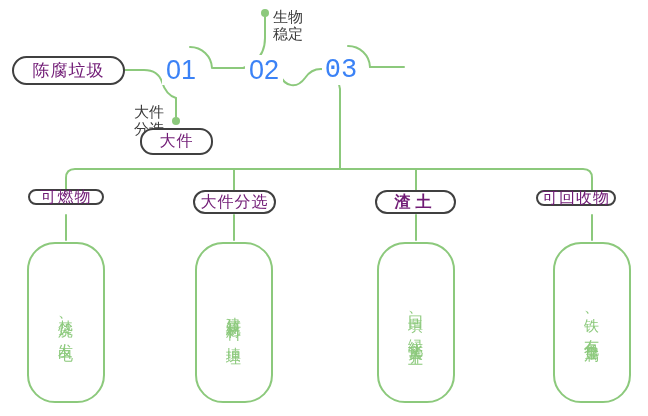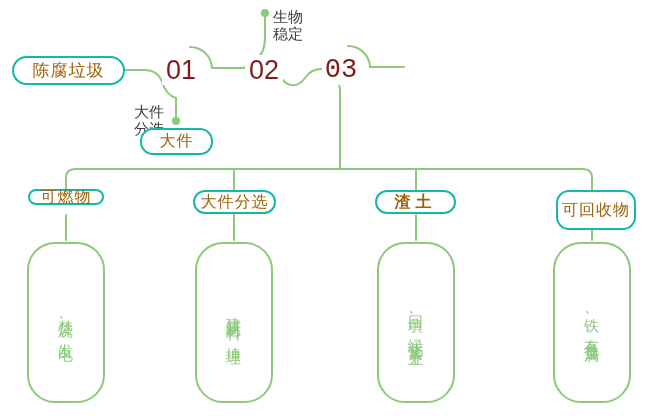--- a/index.html
+++ b/index.html
@@ -2,27 +2,27 @@
 <html><head>
 <meta charset="utf-8">
 <style>
   html,body{margin:0;padding:0;background:#fff;}
   #stage{
     position:relative;width:648px;height:416px;background:#ffffff;overflow:hidden;
     font-family:"Liberation Sans",sans-serif;
   }
   svg.lines{position:absolute;left:0;top:0;}
   .pill{
-    position:absolute;box-sizing:border-box;border:2px solid #14b8a6;border-radius:16px;
-    background:#fff;color:#a16207;display:flex;align-items:center;justify-content:center;
+    position:absolute;box-sizing:border-box;border:2px solid #404040;border-radius:16px;
+    background:#fff;color:#701a75;display:flex;align-items:center;justify-content:center;
     font-size:17px;letter-spacing:1px;white-space:nowrap;
   }
   .pill.small{font-size:16px;border-radius:13px;}
   .num{
-    position:absolute;width:38px;height:30px;background:#fff;color:#7f1d1d;
+    position:absolute;width:38px;height:30px;background:#fff;color:#3b82f6;
     font-size:27px;line-height:30px;text-align:center;font-weight:400;
   }
   .plabel{
     position:absolute;width:34px;color:#3b3b3b;font-size:15px;line-height:17px;
     font-weight:400;word-break:break-all;background:#fff;
   }
   .vbox{
     position:absolute;box-sizing:border-box;width:78px;height:161px;border:2px solid #8cc97c;
     border-radius:28px;background:#fff;display:flex;align-items:center;justify-content:center;
   }
@@ -81,21 +81,21 @@
 
   <div class="pill small" style="left:28px;top:189px;width:76px;height:16px;text-align:center;">
     <span>可燃物</span>
   </div>
   <div class="pill small" style="left:193px;top:190px;width:83px;height:24px;">
     <span>大件分选</span>
   </div>
   <div class="pill small" style="left:375px;top:190px;width:81px;height:24px;letter-spacing:5px;font-weight:bold;">
     <span>渣土</span>
   </div>
-  <div class="pill small" style="left:556px;top:190px;width:80px;height:40px;">
+  <div class="pill small" style="left:536px;top:190px;width:80px;height:16px;">
     <span>可回收物</span>
   </div>
 
   <div class="vbox" style="left:27px;top:242px;">
     <span>焚烧、发电</span>
   </div>
   <div class="vbox" style="left:195px;top:242px;">
     <span>建筑材料、填埋</span>
   </div>
   <div class="vbox" style="left:377px;top:242px;">

